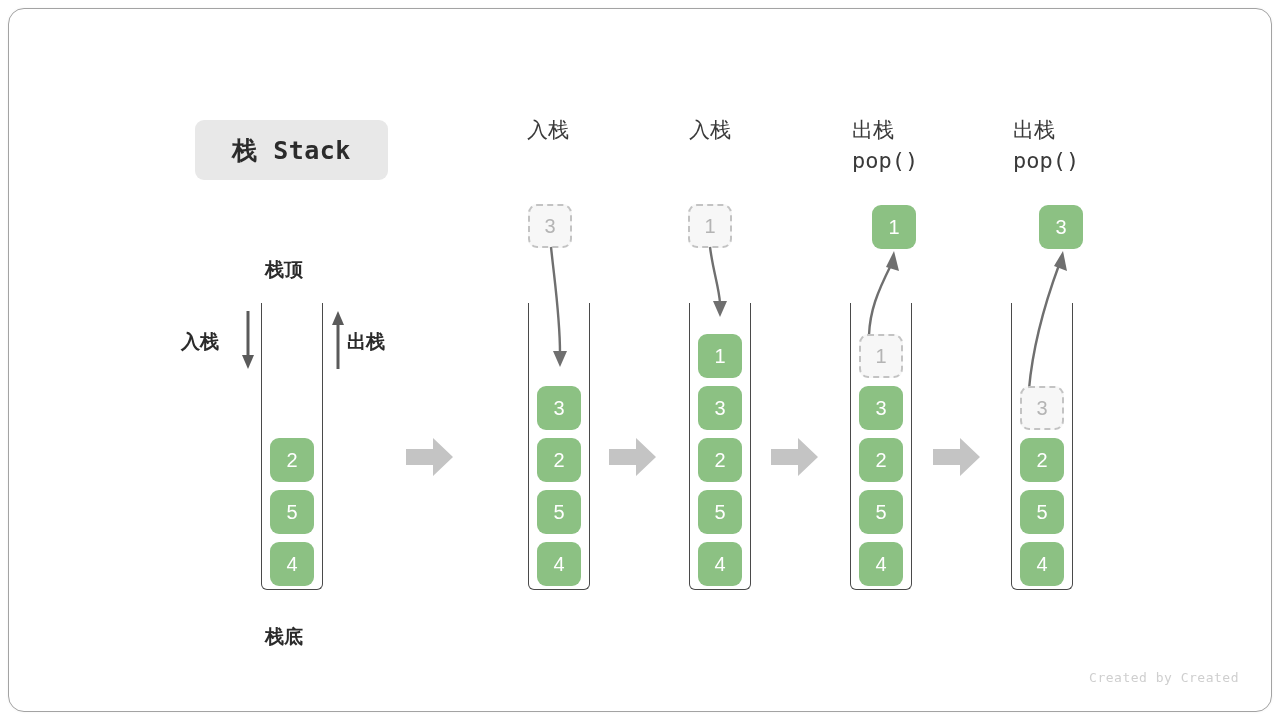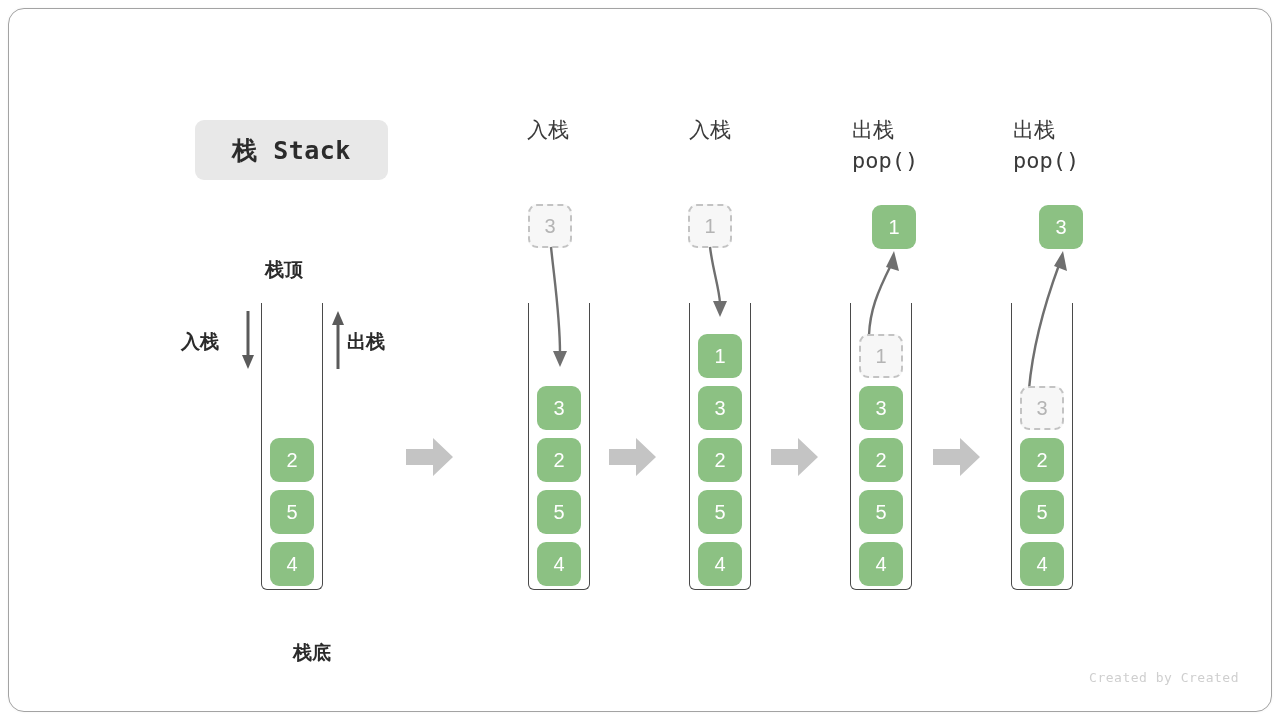--- a/index.html
+++ b/index.html
@@ -53,21 +53,21 @@
   
   .lbl {
     position: absolute;
     font-family: "Liberation Sans", sans-serif;
     font-size: 19px;
     font-weight: bold;
     color: #2b2b2b;
     white-space: nowrap;
   }
   .lbl-top   { left: 256px; top: 238px; margin-top: 10px; }
-  .lbl-bot   { left: 256px; top: 631px; margin-left: 28px; }
+  .lbl-bot   { left: 256px; top: 615px; }
   .lbl-push  { left: 172px; top: 320px; }
   .lbl-pop   { left: 338px; top: 320px; }
 
   
   .side-arrow { position: absolute; }
 
   
   .col-head {
     position: absolute;
     top: 106px;

